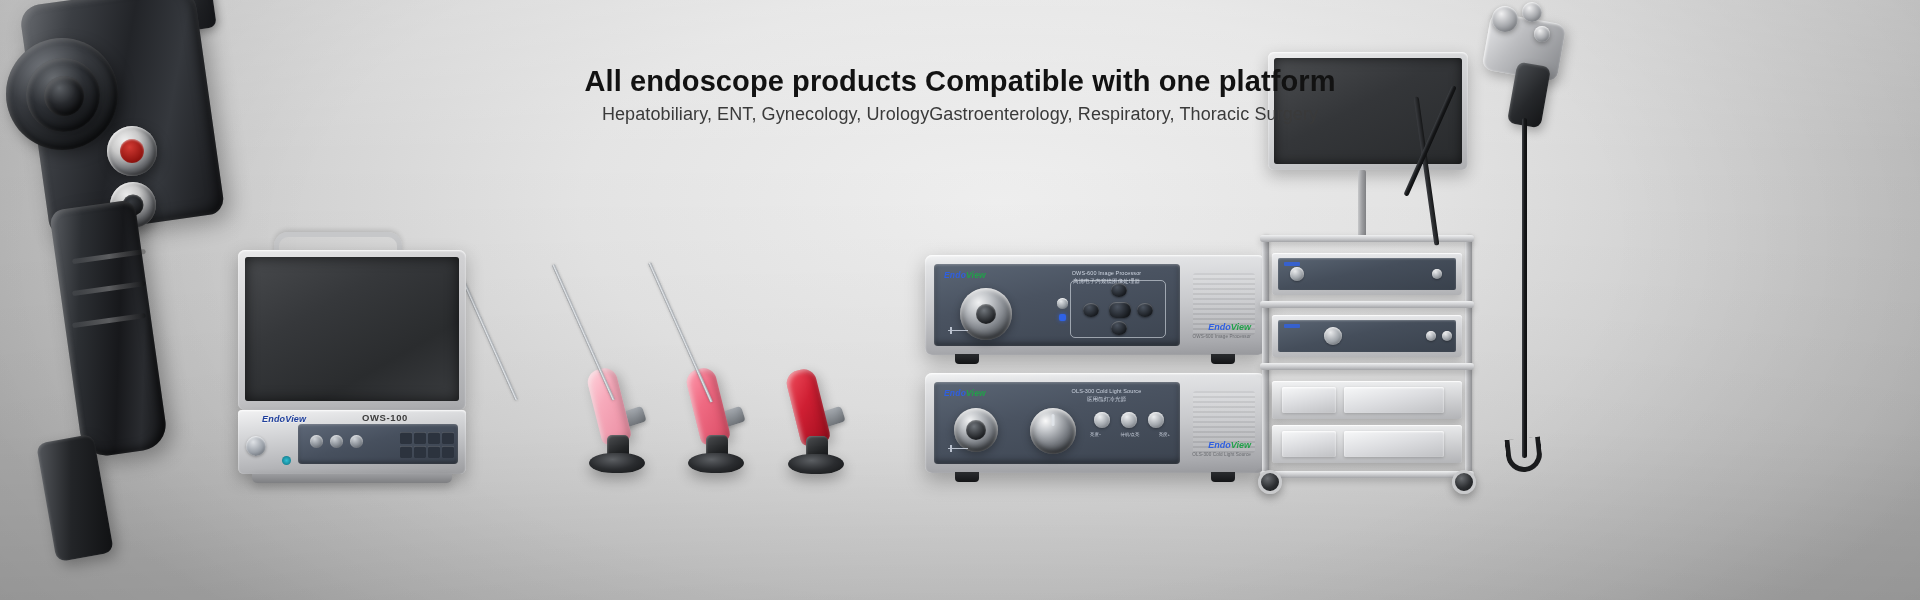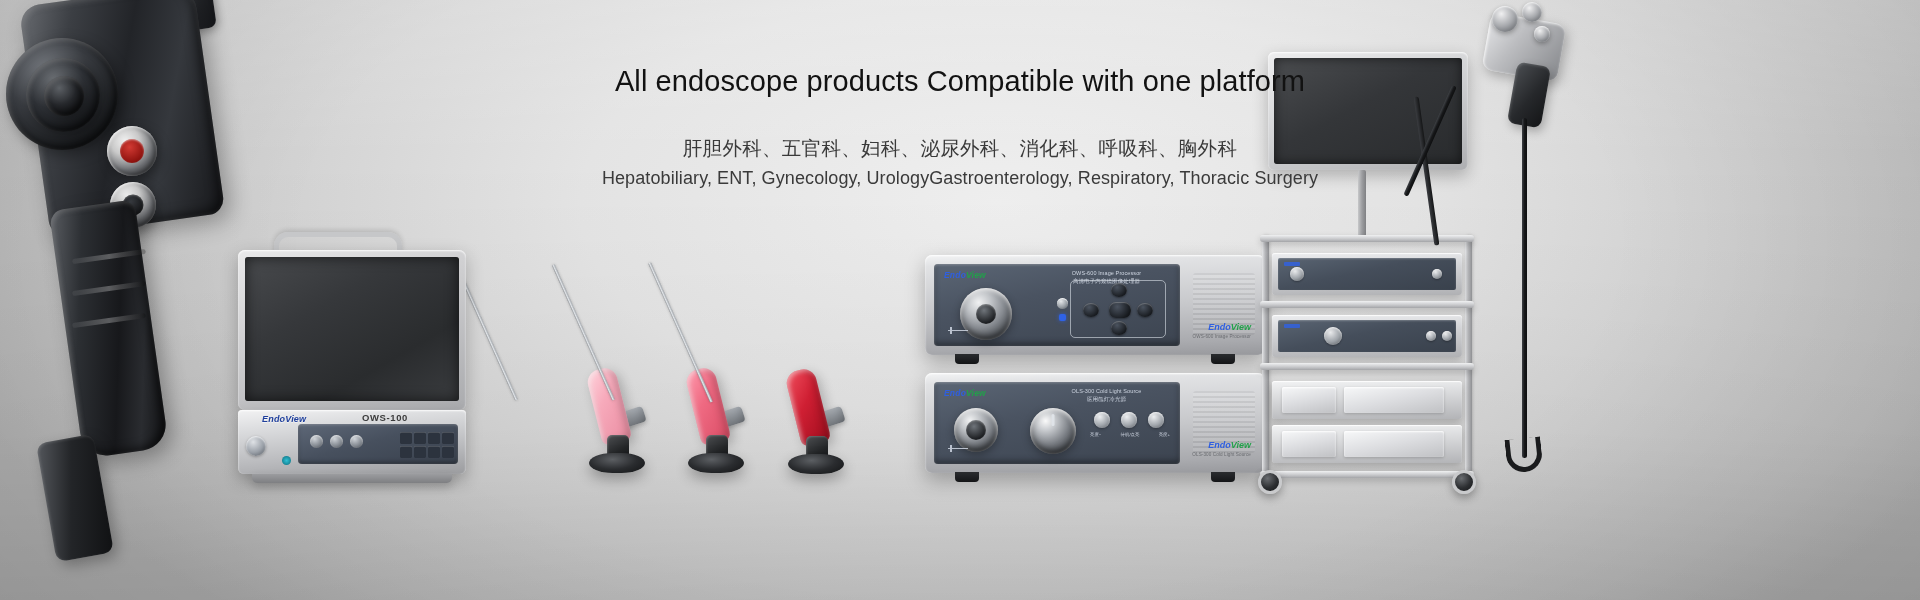--- a/index.html
+++ b/index.html
@@ -38,21 +38,21 @@
     letter-spacing:2px;
     color:#2f2f2f;
     line-height:1.12;
     text-shadow:0 2px 3px rgba(255,255,255,.72), 0 -1px 0 rgba(0,0,0,.10);
     white-space:nowrap;
   }
   .title-cn .gap{ display:inline-block; width:22px; }
   .title-en{
     margin-top:7px;
     font-size:29px;
-    font-weight:400;
+    font-weight:700;
     letter-spacing:.1px;
     color:#121212;
     white-space:nowrap;
   }
   .desc-cn{
     margin-top:37px;
     font-size:19.5px;
     font-weight:400;
     color:#3a3a3a;
     letter-spacing:.3px;
@@ -491,21 +491,20 @@
     <div class="knob k2"></div>
     <div class="grip"></div>
     <div class="grip-band" style="top:268px"></div>
     <div class="grip-band" style="top:300px"></div>
     <div class="grip-band" style="top:332px"></div>
     <div class="tube"></div>
   </div>
 
   <div class="textblock">
     <div class="title-en">All endoscope products Compatible with one platform</div>
-    <div class="desc-cn">肝胆外科、五官科、妇科、泌尿外科、消化科、呼吸科、胸外科</div>
     <div class="desc-en">Hepatobiliary, ENT, Gynecology, UrologyGastroenterology, Respiratory, Thoracic Surgery</div>
   </div>
 
   <div class="dev mon1">
     <div class="handle"></div>
     <div class="screen-shell">
       <div class="screen"></div>
     </div>
     <div class="base">
       <div class="brand">EndoView</div>

